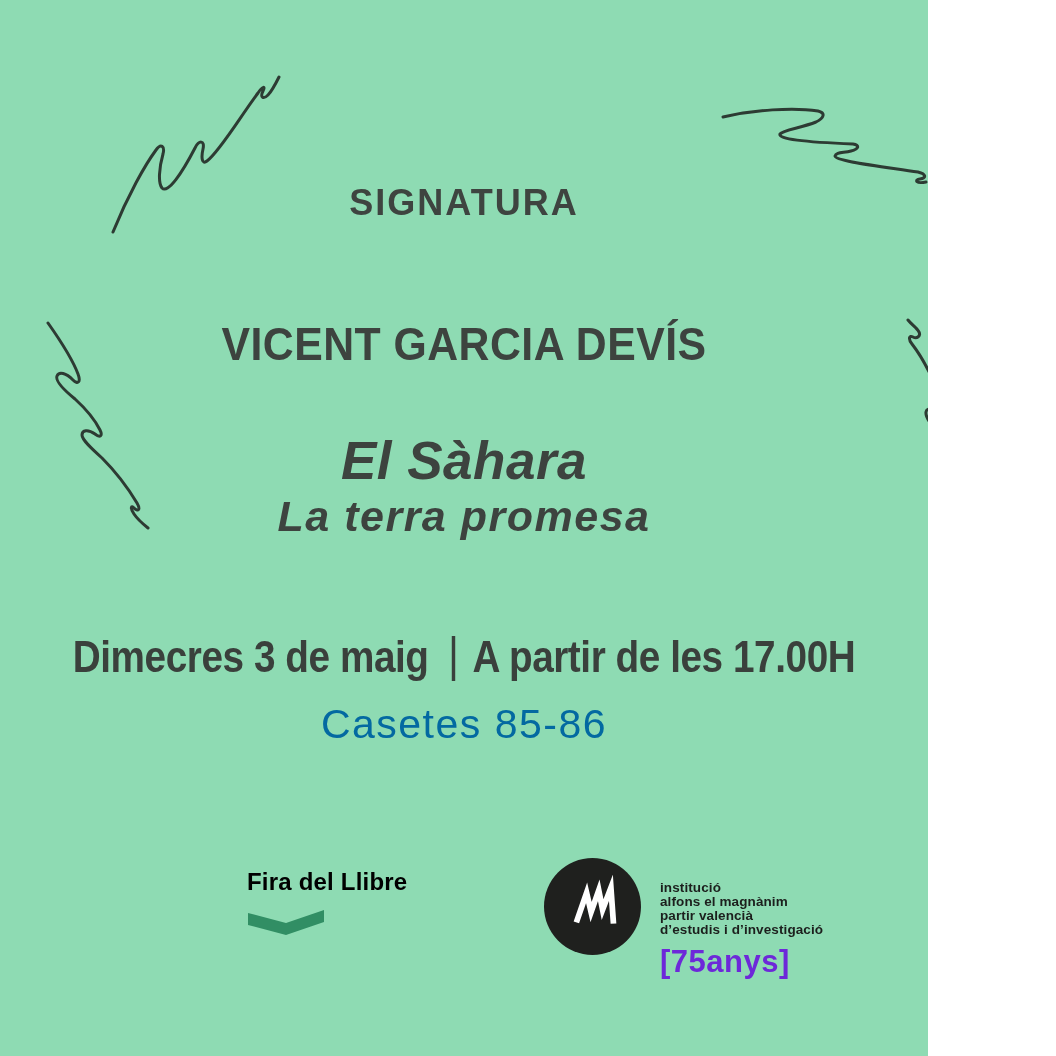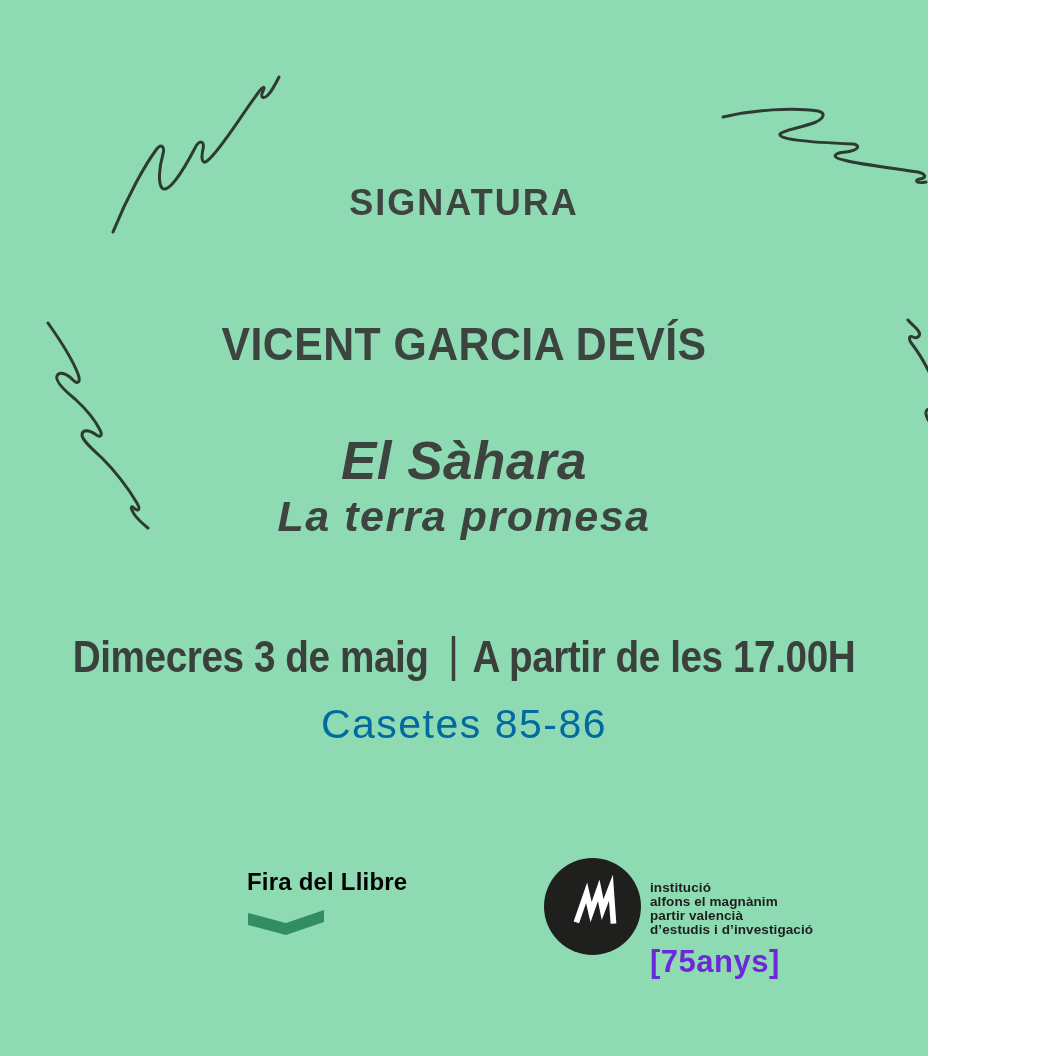--- a/index.html
+++ b/index.html
@@ -104,21 +104,21 @@
     width: 97px;
     height: 97px;
     border-radius: 50%;
     background: #1f201e;
     flex: 0 0 auto;
     display: flex;
     align-items: center;
     justify-content: center;
   }
   .magnanim-textblock {
-    margin-left: 9px;
+    margin-left: 19px;
     padding-top: 23px;
   }
   .magnanim-lines {
     font-size: 13.5px;
     line-height: 14px;
     font-weight: 700;
     color: #1c1f1d;
     letter-spacing: 0.1px;
   }
   .magnanim-anniv {

